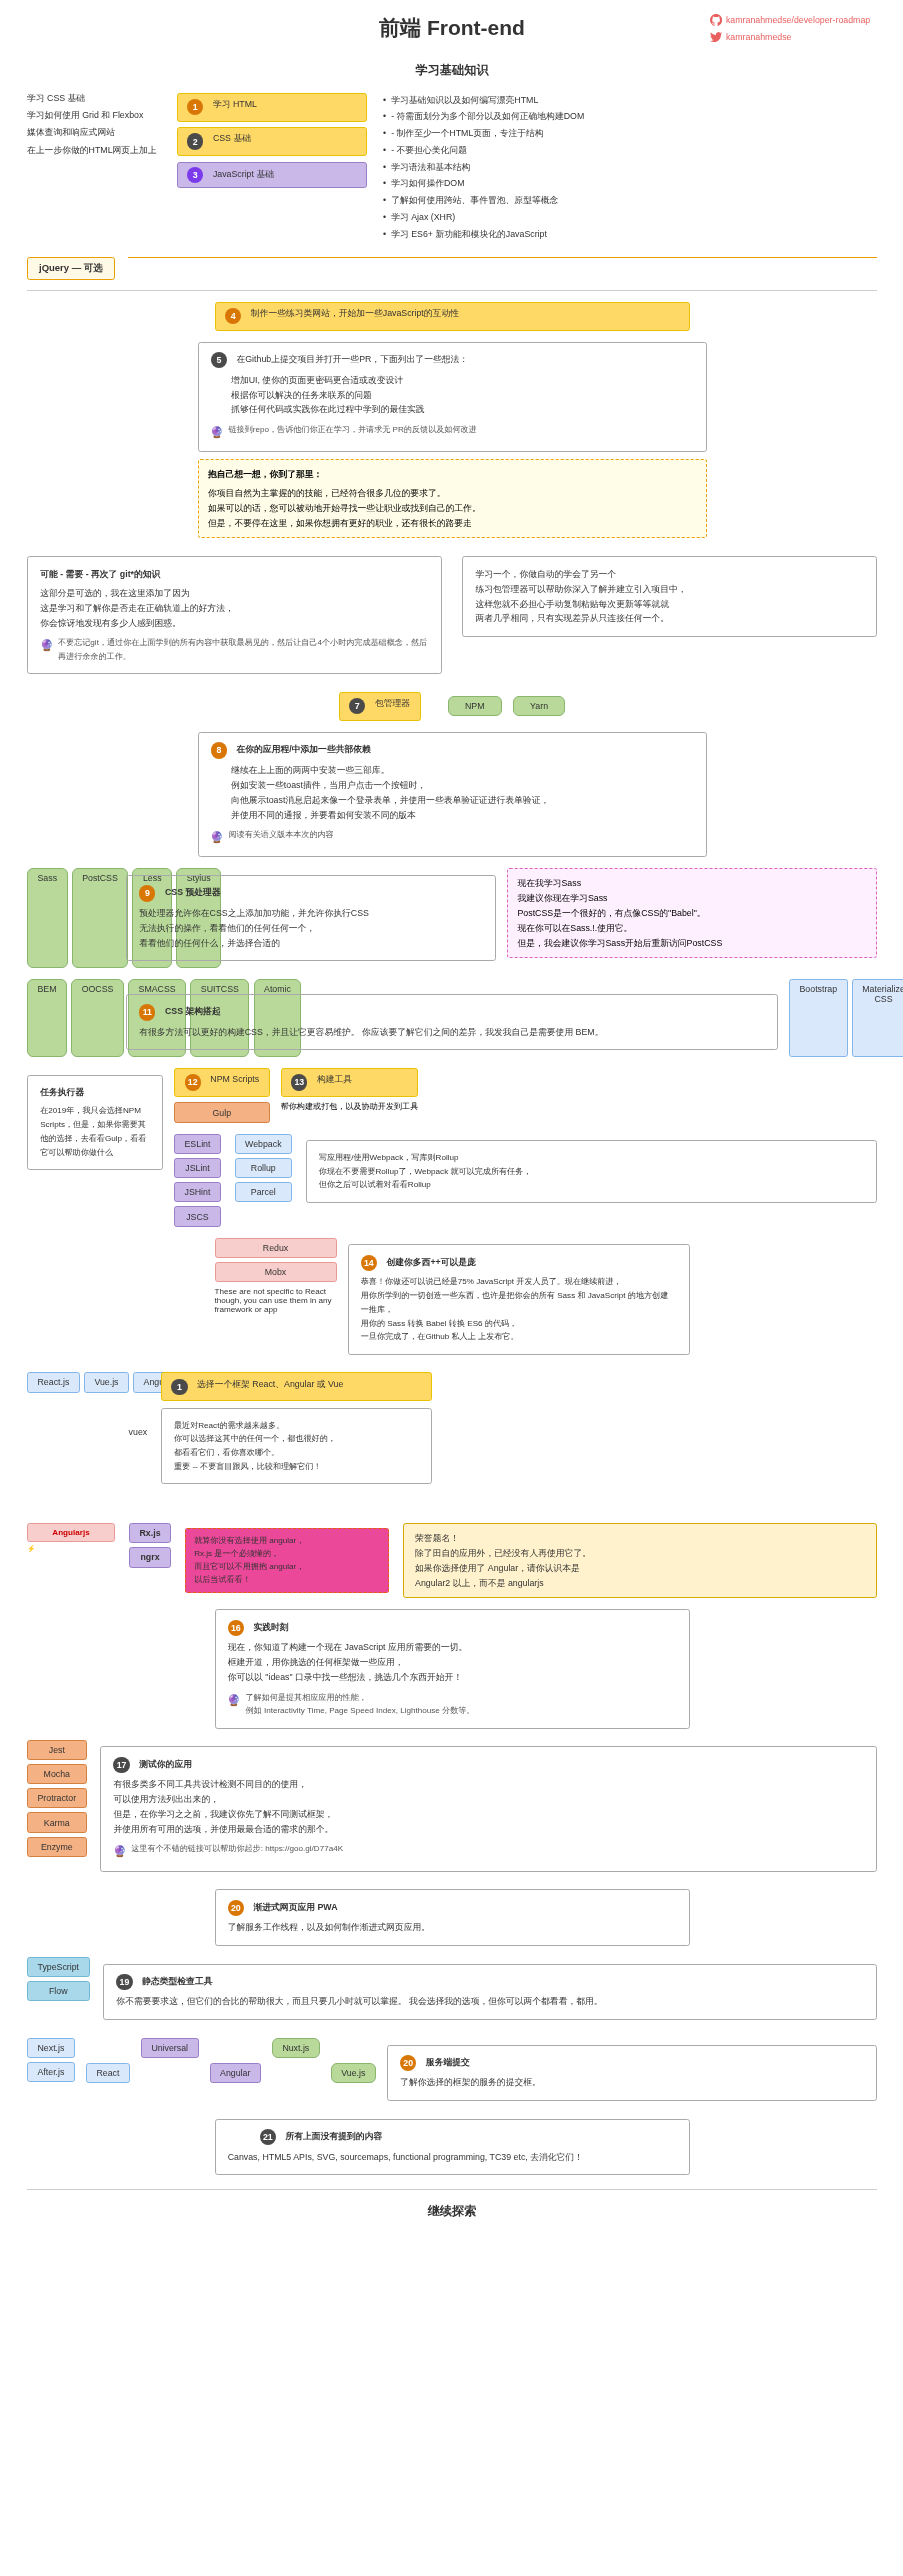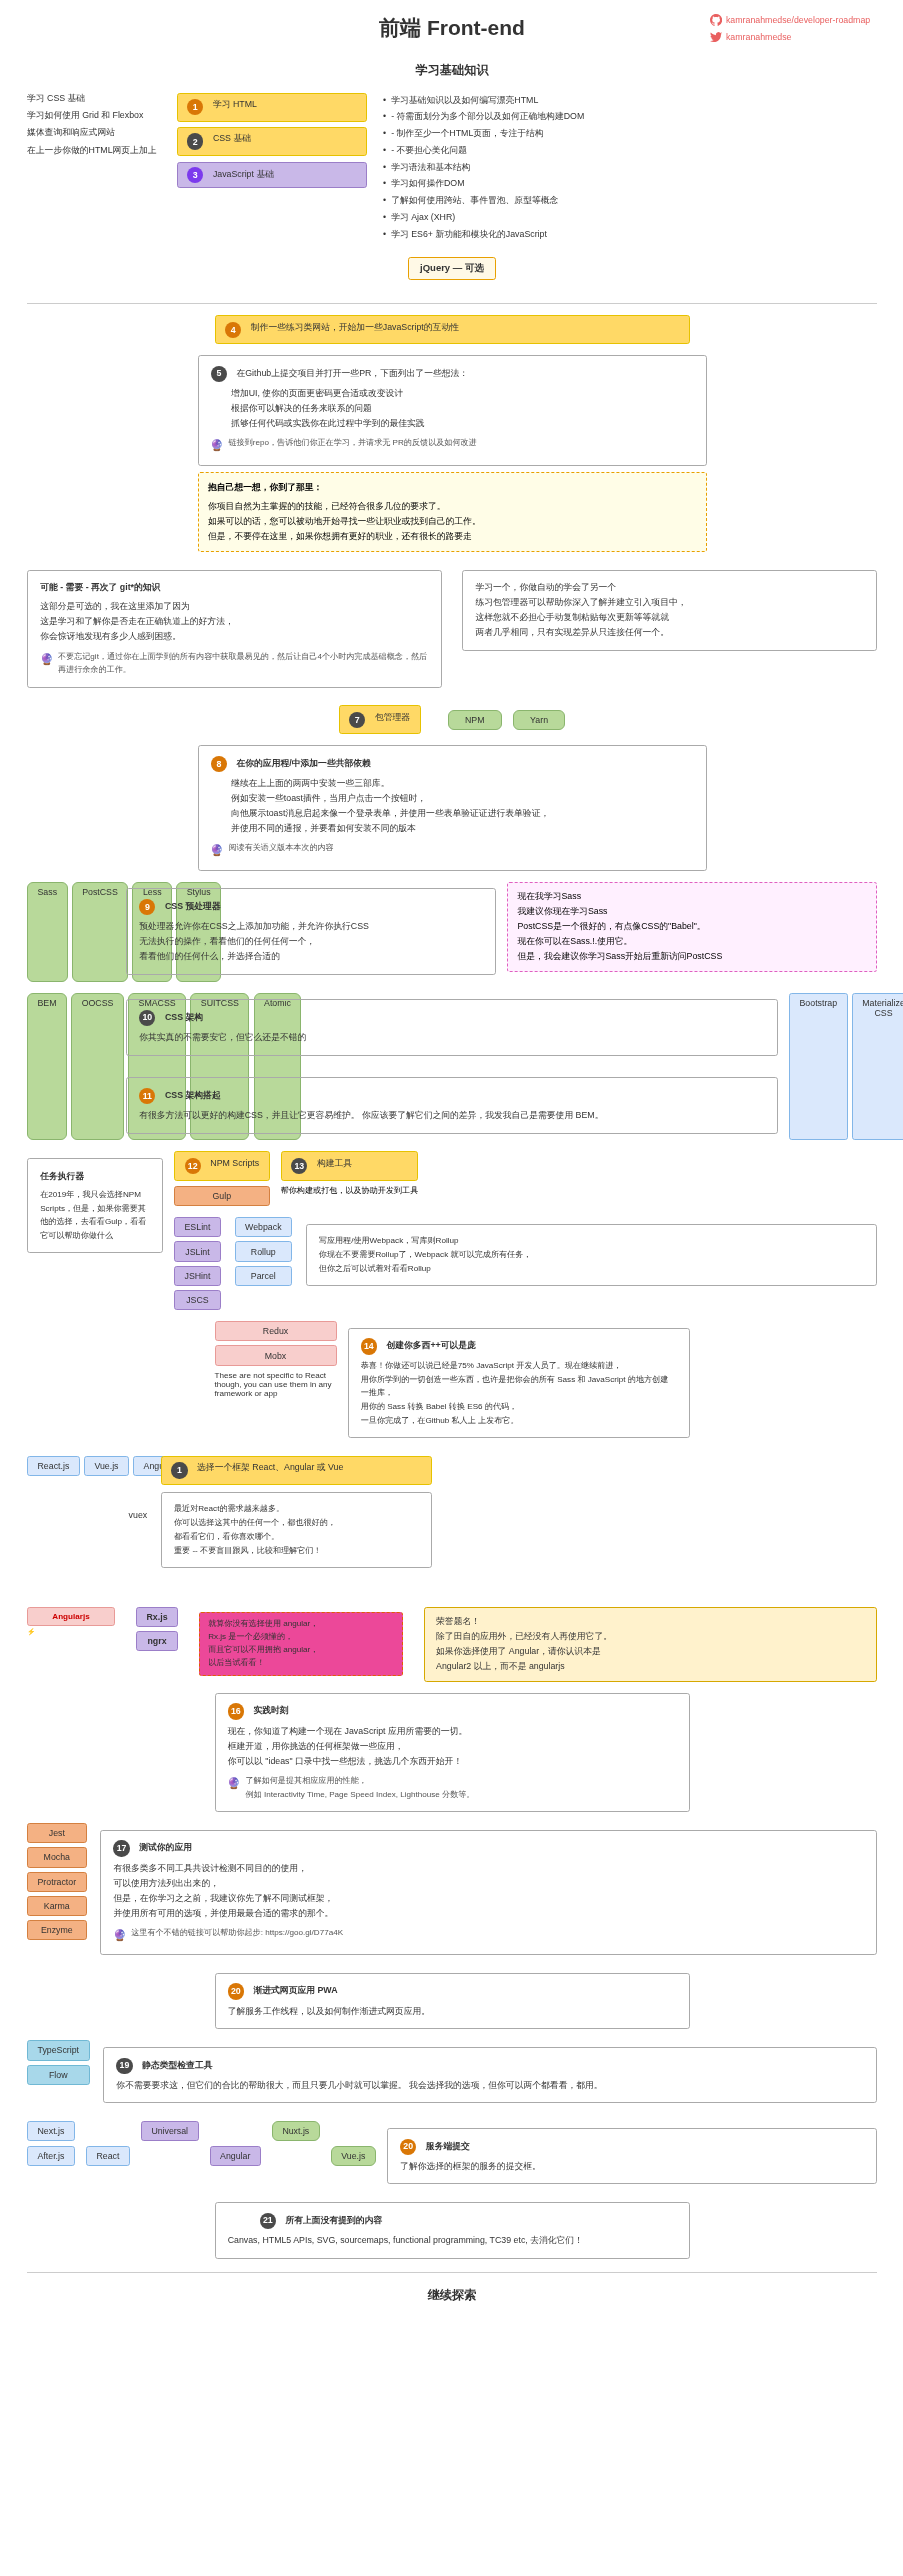--- a/index.html
+++ b/index.html
@@ -274,24 +274,22 @@
     
     .num-box {
       display: flex;
       align-items: flex-start;
       gap: 5.4px;
     }
 
     
     .jquery-section {
       display: flex;
-      align-items: center;
       gap: 13.6px;
       margin: 6.8px 0;
-      flex-direction: column;
     }
     .jquery-label {
       border: 1.4px solid #e8a000;
       padding: 4.1px 11px;
       font-size: 9.5px;
       font-weight: bold;
       color: #333;
       background: #fff9e6;
       border-radius: 2.7px;
     }
@@ -572,27 +570,20 @@
 
       <div class="skills-col">
         <div class="green-box">BEM</div>
         <div class="green-box">OOCSS</div>
         <div class="green-box">SMACSS</div>
         <div class="green-box">SUITCSS</div>
         <div class="green-box">Atomic</div>
       </div>
 
       <div style="flex:1;">
-        <div class="large-box">
-          <div class="num-box" style="margin-bottom:4.1px;">
-            <span class="num-circle" style="background:#4a4a4a;">10</span>
-            <span class="bold-text">CSS 架构</span>
-          </div>
-          <div>你其实真的不需要安它，但它么还是不错的</div>
-        </div>
         <div style="height:8.1px;"></div>
         <div class="large-box">
           <div class="num-box" style="margin-bottom:4.1px;">
             <span class="num-circle" style="background:#d97706;">11</span>
             <span class="bold-text">CSS 架构搭起</span>
           </div>
           <div>有很多方法可以更好的构建CSS，并且让它更容易维护。
 你应该要了解它们之间的差异，我发我自己是需要使用 BEM。</div>
         </div>
       </div>
@@ -713,21 +704,21 @@
           最近对React的需求越来越多。<br>
           你可以选择这其中的任何一个，都也很好的，<br>
           都看看它们，看你喜欢哪个。<br>
           重要 -- 不要盲目跟风，比较和理解它们！
         </div>
       </div>
     </div>
   </div>
 
   <div class="main-section">
-    <div style="display:flex; gap:21px; align-items:flex-start;margin-top:32px;">
+    <div style="display:flex; gap:14px; align-items:flex-start;margin-top:32px;">
 
       <div style="width:88px;">
         <div class="pink-box" style="font-size:8.1px; color:#c00; font-weight:bold;">Angularjs</div>
         <div style="margin-top:2.7px; font-size:6.8px; color:#888;">⚡</div>
       </div>
 
       <div style="display:flex; flex-direction:column; gap:4.1px;font-weight:bold;">
         <div class="purple-box">Rx.js</div>
         <div class="purple-box">ngrx</div>
       </div>

